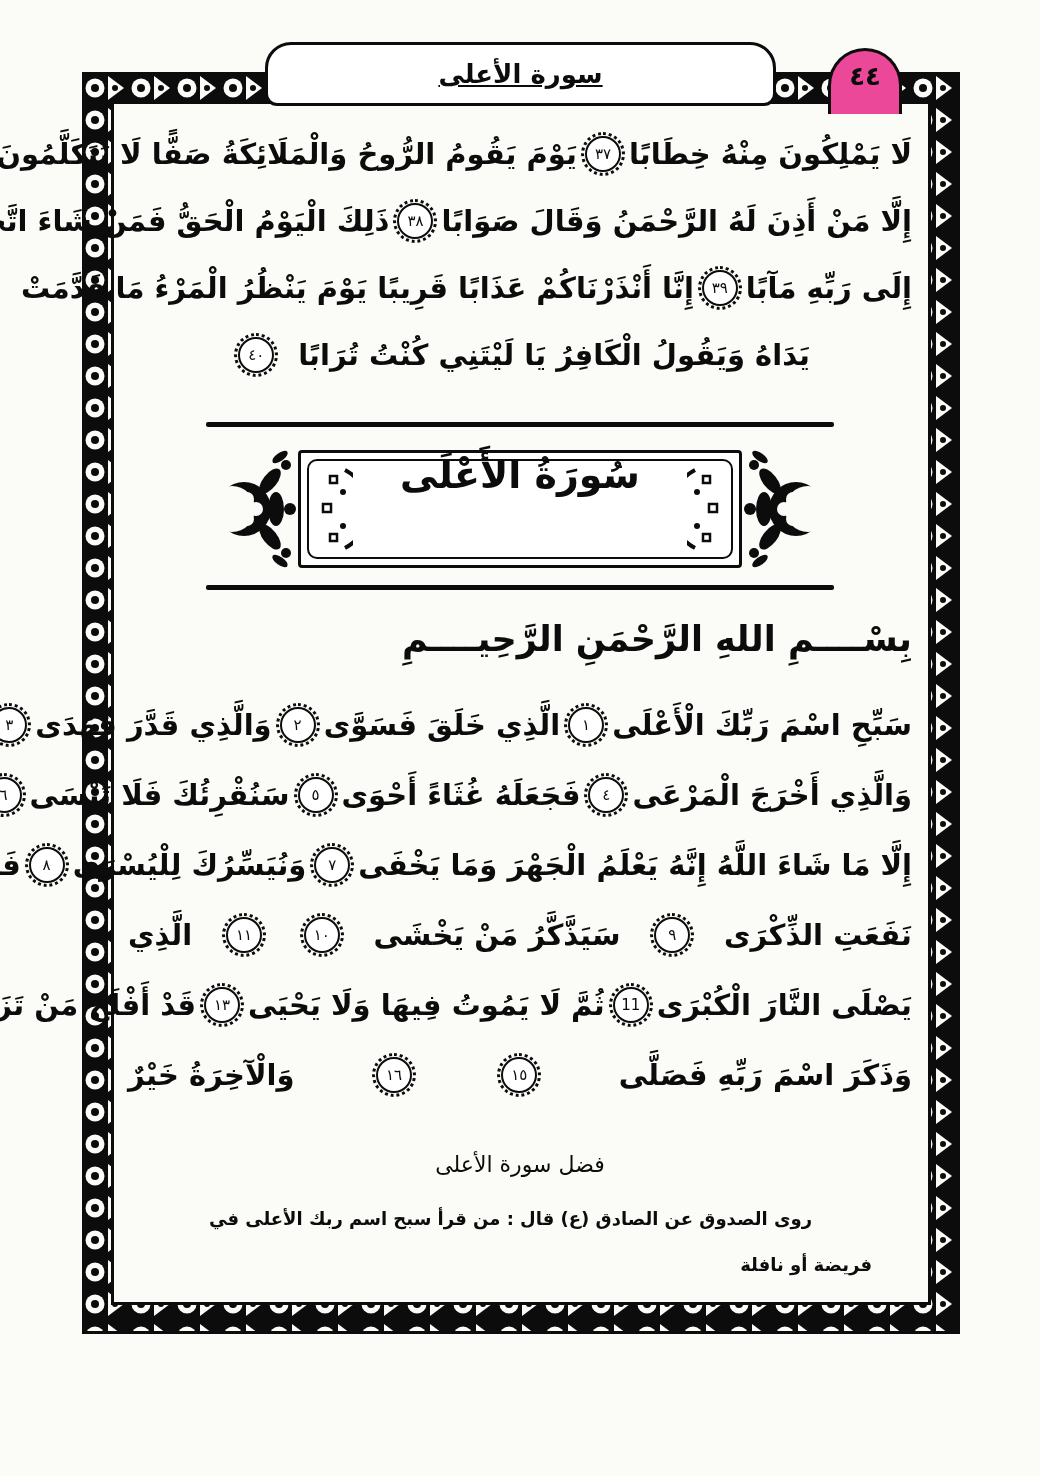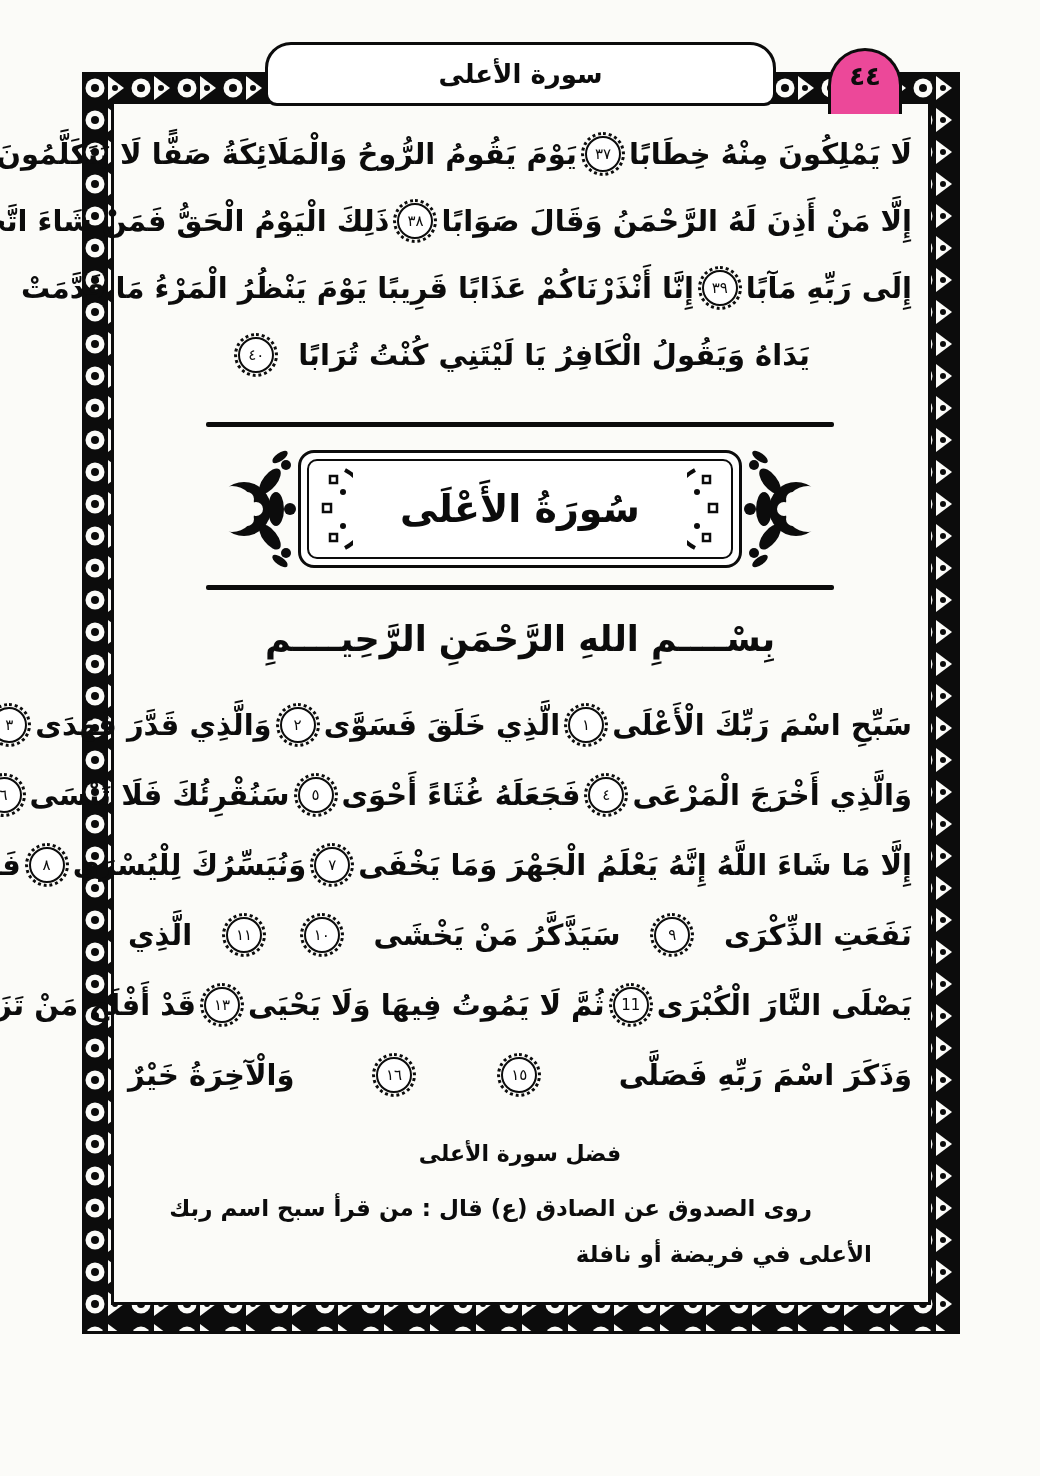--- a/index.html
+++ b/index.html
@@ -9,21 +9,21 @@
     font-family:"DejaVu Sans", sans-serif;
   }
   .page{position:absolute;inset:0;}
 
   
   .header-tab{
     position:absolute;left:265px;top:42px;width:505px;height:58px;
     background:#fff;border:3.5px solid #0c0c0c;
     border-radius:26px 26px 12px 12px;z-index:3;
     display:flex;align-items:center;justify-content:center;
-    font-size:26px;font-weight:700;
+    font-size:26px;font-weight:700;text-decoration:underline;
   }
   .page-num-dome{
     position:absolute;left:828px;top:48px;width:74px;height:66px;
     background:#ec4899;border:3.5px solid #0c0c0c;border-bottom:none;
     border-radius:37px 37px 0 0;z-index:2;
     display:flex;align-items:flex-start;justify-content:center;
     padding-top:10px;box-sizing:border-box;
     font-size:26px;font-weight:700;letter-spacing:3px;
   }
 
@@ -62,47 +62,47 @@
   .rule-top{margin-top:34px;}
   .rule-bottom{margin-top:10px;}
 
   
   .cartouche{
     margin-top:16px;height:132px;
     display:flex;align-items:center;justify-content:center;gap:2px;
   }
   .cartouche-box{
     position:relative;flex:0 0 438px;height:112px;
-    border:3.5px solid #0c0c0c;border-radius:16px;background:#fff;
-    display:flex;align-items:center;justify-content:center;
+    border:3.5px solid #0c0c0c;border-radius:4px;background:#fff;
+    display:flex;justify-content:center;
   }
   .cartouche-box::before{
     content:"";position:absolute;inset:6px;border:2px solid #0c0c0c;border-radius:10px;
     pointer-events:none;
   }
   .cartouche-title{font-size:38px;font-weight:700;position:relative;z-index:1;}
   .end-crescent{position:absolute;top:11px;z-index:1;}
   .end-crescent.right{right:8px;}
   .end-crescent.left{left:8px;transform:scaleX(-1);}
   .side-ornament{flex:0 0 auto;}
   .side-ornament.left{transform:scaleX(-1);}
 
   
   .basmala{
-    margin-top:20px;height:58px;display:flex;align-items:center;justify-content:center;
+    margin-top:20px;height:58px;display:flex;align-items:center;
     font-size:35px;font-weight:700;
   }
 
   
   .virtue-heading{
-    margin-top:31px;text-align:center;font-size:22px;font-weight:700;height:30px;
+    margin-top:42px;text-align:center;font-size:22px;font-weight:400;height:30px;
   }
   .virtue-par{
     margin-top:14px;padding:0 40px 0 40px;
-    font-size:23px;font-weight:700;line-height:46px;text-align:right;direction:rtl;
+    font-size:18px;font-weight:700;line-height:46px;text-align:right;direction:rtl;
   }
   .virtue-par .l1{text-indent:60px;}
 </style>
 </head>
 <body>
 
 <div class="page">
 
   <svg class="frame-svg" width="878" height="1262" viewBox="0 0 878 1262" aria-hidden="true">
     <defs>

